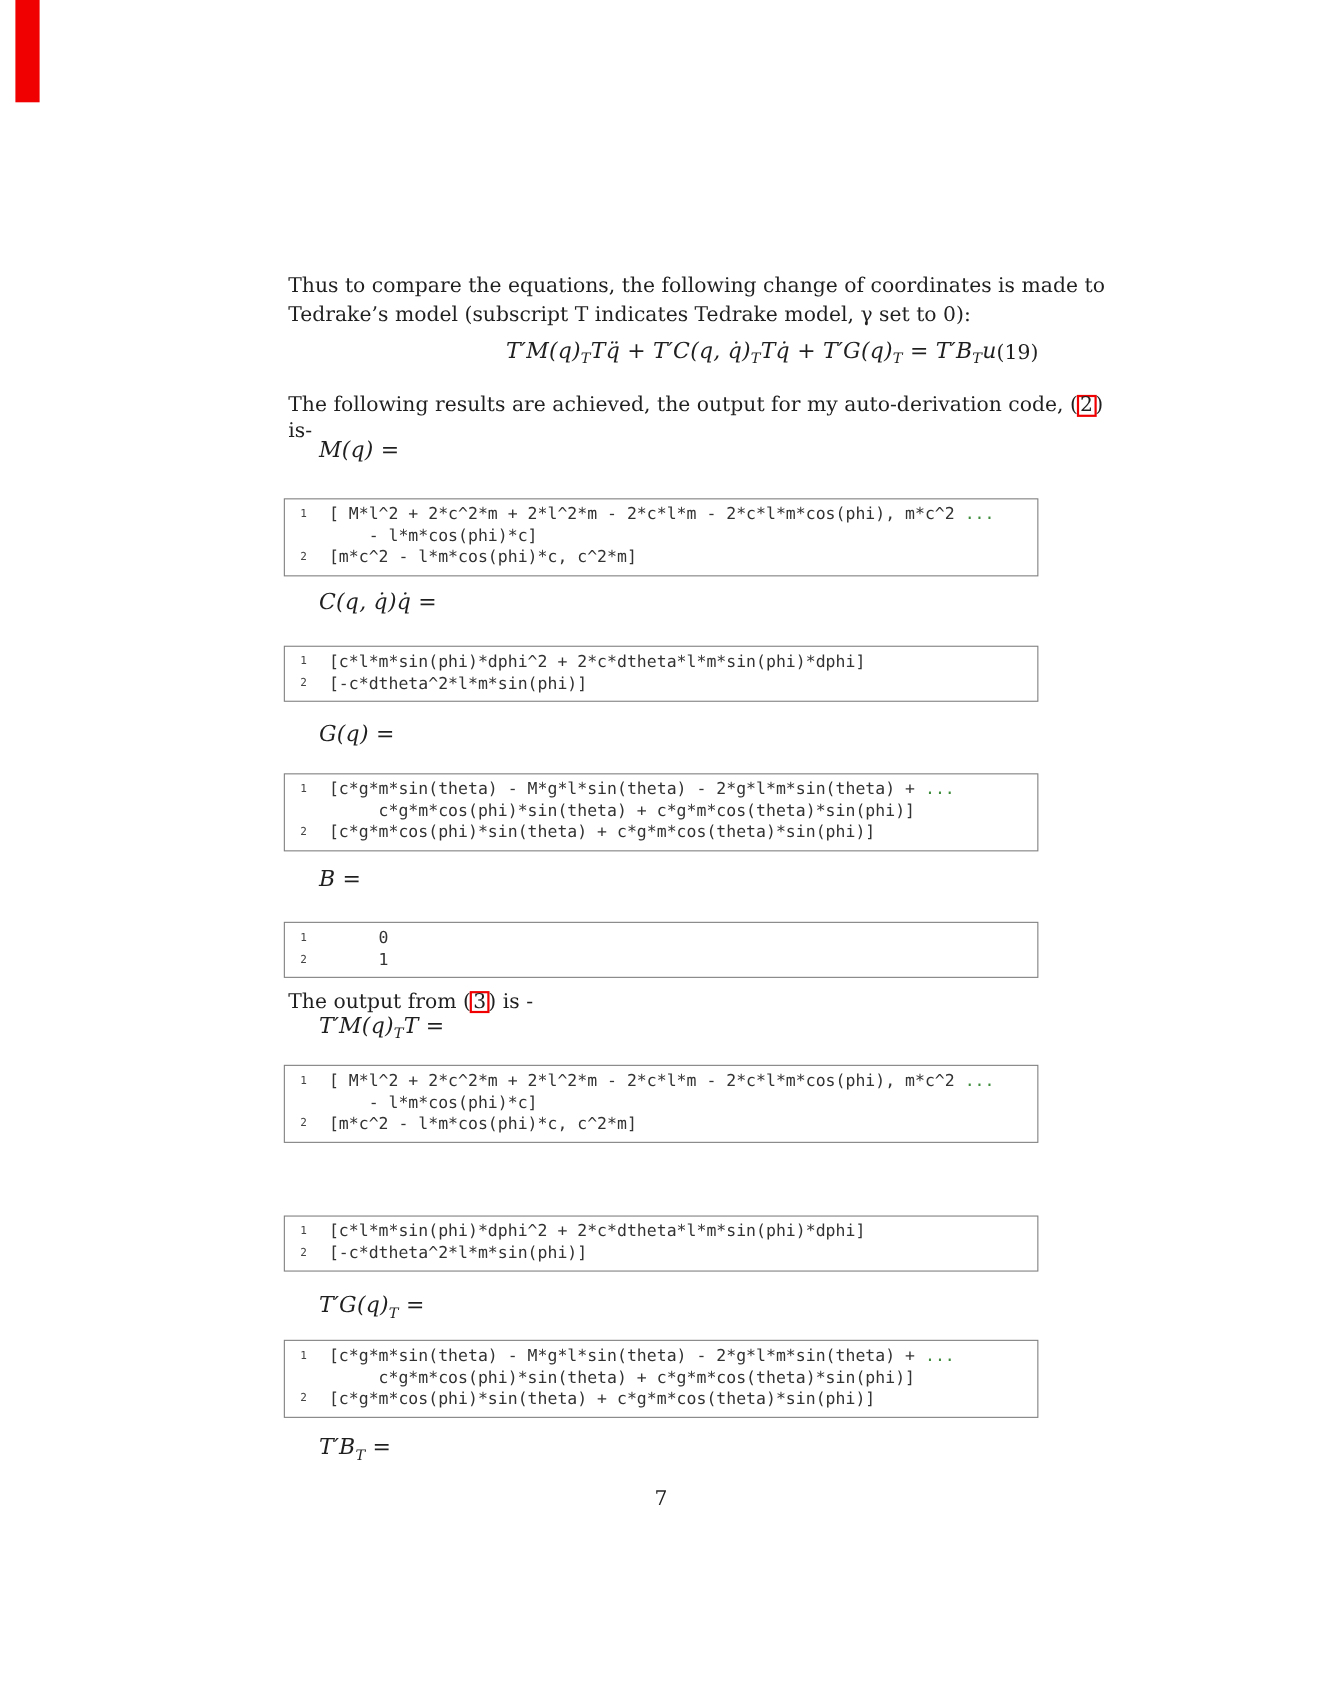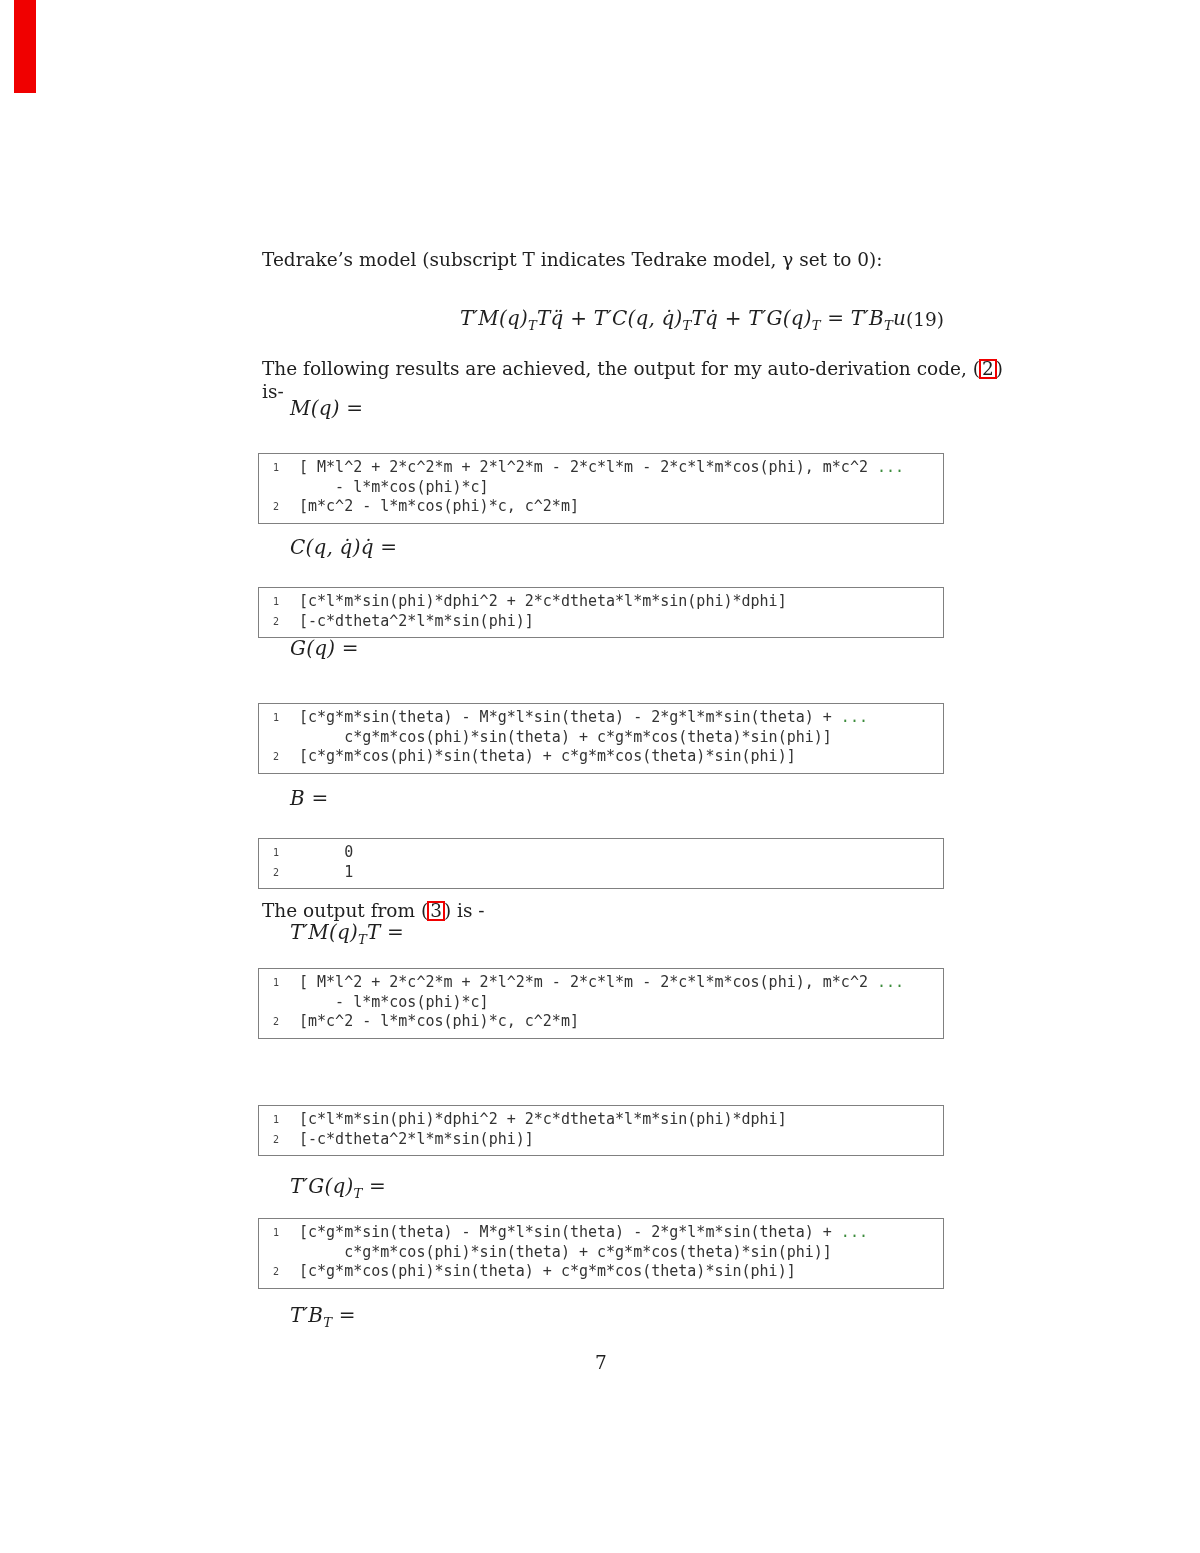--- a/index.html
+++ b/index.html
@@ -44,20 +44,21 @@
   .cd{white-space:pre;}
   .cont{color:#3c8c3c;}
   .pagenum{left:258px;width:686px;text-align:center;font-size:18.5px;}
 </style>
 </head>
 <body>
 
 <div class="abs redbar"></div>
 
 <div class="abs bodytext" style="top:246px;">
+  <div>Thus to compare the equations, the following change of coordinates is made to</div>
   <div>Tedrake’s model (subscript T indicates Tedrake model, γ set to 0):</div>
 </div>
 
 <div class="abs eqrow" style="top:306px;">
   <span class="formula">T′M(q)<sub>T</sub>Tq̈ + T′C(q, q̇)<sub>T</sub>Tq̇ + T′G(q)<sub>T</sub> = T′B<sub>T</sub>u</span>
   <span class="eqnum">(19)</span>
 </div>
 
 <div class="abs bodytext" style="top:355px;">
   <span>The following results are achieved, the output for my auto-derivation code, </span><span>(</span><span class="linkbox">2</span><span>)</span>
@@ -72,21 +73,21 @@
   <div class="cl"><span class="ln">2</span><span class="cd"><span>[m*c^2 - l*m*cos(phi)*c, c^2*m]</span><span class="cont"></span></span></div>
 </div>
 
 <div class="abs mathlabel" style="top:535px;">C(q, q̇)q̇ =</div>
 
 <div class="abs codebox" style="top:587px;">
   <div class="cl"><span class="ln">1</span><span class="cd"><span>[c*l*m*sin(phi)*dphi^2 + 2*c*dtheta*l*m*sin(phi)*dphi]</span><span class="cont"></span></span></div>
   <div class="cl"><span class="ln">2</span><span class="cd"><span>[-c*dtheta^2*l*m*sin(phi)]</span><span class="cont"></span></span></div>
 </div>
 
-<div class="abs mathlabel" style="top:636px;">G(q) =</div>
+<div class="abs mathlabel" style="top:655px;">G(q) =</div>
 
 <div class="abs codebox" style="top:703px;">
   <div class="cl"><span class="ln">1</span><span class="cd"><span>[c*g*m*sin(theta) - M*g*l*sin(theta) - 2*g*l*m*sin(theta) + </span><span class="cont">...</span></span></div>
   <div class="cl"><span class="ln"></span><span class="cd"><span>     c*g*m*cos(phi)*sin(theta) + c*g*m*cos(theta)*sin(phi)]</span><span class="cont"></span></span></div>
   <div class="cl"><span class="ln">2</span><span class="cd"><span>[c*g*m*cos(phi)*sin(theta) + c*g*m*cos(theta)*sin(phi)]</span><span class="cont"></span></span></div>
 </div>
 
 <div class="abs mathlabel" style="top:786px;">B =</div>
 
 <div class="abs codebox" style="top:838px;">

